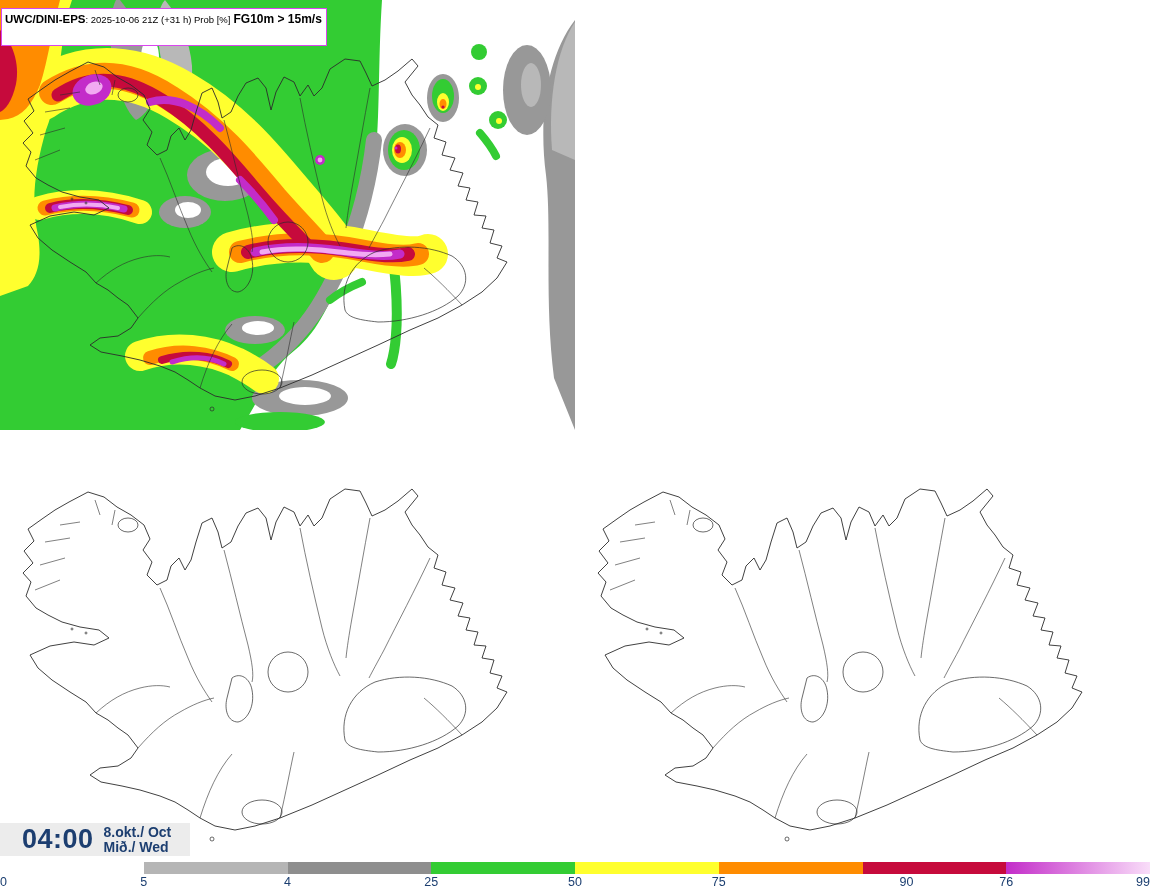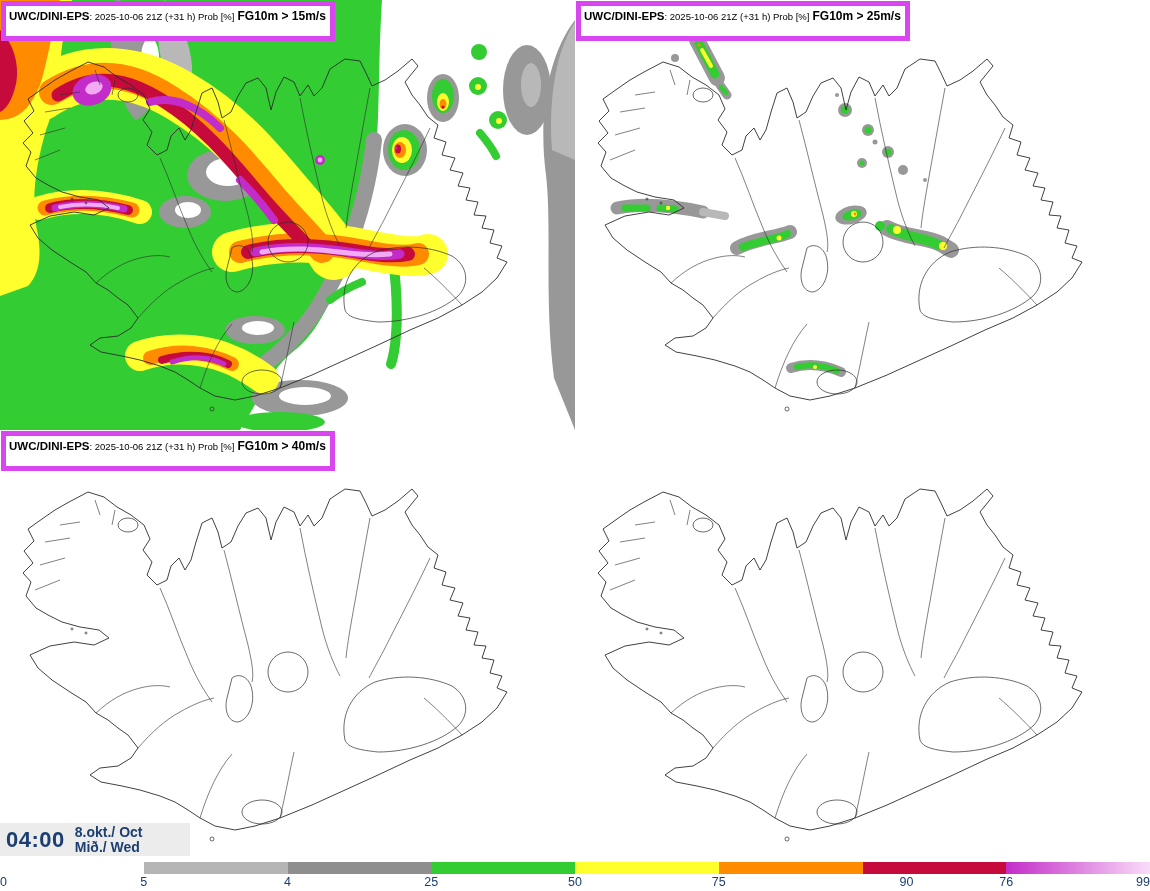--- a/index.html
+++ b/index.html
@@ -2,34 +2,34 @@
 <html><head>
 <meta charset="utf-8">
 <style>
   html,body{margin:0;padding:0;background:#fff;}
   body{width:1150px;height:891px;overflow:hidden;font-family:"Liberation Sans",sans-serif;}
   .app{position:relative;width:1150px;height:891px;background:#fff;}
   .panel{position:absolute;width:575px;height:430px;overflow:hidden;background:#fff;}
   .panel.p1{left:0;top:0;} .panel.p2{left:575px;top:0;}
   .panel.p3{left:0;top:430px;} .panel.p4{left:575px;top:430px;}
   .panel svg{position:absolute;left:0;top:0;}
-  .panel-title{position:absolute;left:1px;top:1px;background:#fff;border:5px solid #d946ef;
-    padding:1px 4px 12px 3px;white-space:nowrap;z-index:3;color:#000;line-height:15px;}
+  .panel-title{position:absolute;left:1px;top:8px;background:#fff;border:1px solid #d946ef;
+    padding:1px 4px 18px 3px;white-space:nowrap;z-index:3;color:#000;line-height:15px;}
   .t-src{font-weight:bold;font-size:11.5px;}
   .t-det{font-size:9.5px;}
   .t-thr{font-weight:bold;font-size:12px;margin-left:3px;}
   .footer{position:absolute;left:0;top:860px;width:1150px;height:31px;background:#fff;}
   .cbar-track{position:absolute;left:0;top:2px;width:1150px;height:31px;}
   .cbar-seg{position:absolute;top:0;height:12px;}
   .cbar-tick{position:absolute;top:13px;font-size:12.5px;color:#1b3e70;transform:translateX(-50%);}
   .cbar-tick.first{transform:none;}
   .cbar-tick.last{transform:translateX(-100%);}
   .timebox{position:absolute;left:0;top:823px;width:190px;height:33px;background:#ececec;
     display:flex;align-items:center;z-index:6;}
-  .time-big{font-size:22px;font-weight:bold;color:#1c3e70;margin-left:6px;letter-spacing:0.5px;text-align:right;}
+  .time-big{font-size:27px;font-weight:bold;color:#1c3e70;margin-left:22px;letter-spacing:0.5px;text-align:right;}
   .datebox{margin-left:10px;display:flex;flex-direction:column;justify-content:center;}
   .date-line{font-size:14px;font-weight:bold;color:#1c3e70;line-height:15px;}
 </style>
 </head>
 <body>
 
 <svg width="0" height="0" style="position:absolute" aria-hidden="true">
 <defs>
 
 <g id="iceland-base" stroke="#2b2b2b" stroke-width="0.9" fill="none" stroke-linejoin="round">
@@ -179,39 +179,25 @@
       <g>
           <use href="#field-15"></use>
         </g>
       <use href="#iceland-base"></use>
     </svg>
     <div class="panel-title">
       <span class="t-src">UWC/DINI-EPS</span><span class="t-det">: 2025-10-06 21Z (+31 h) Prob [%]</span><span class="t-thr">FG10m &gt; 15m/s</span>
     </div>
   </div>
 
-  <div class="panel p2">
-    <svg width="575" height="430" viewBox="0 0 575 430">
-      <g>
-          <use href="#field-25"></use>
-        </g>
-      <use href="#iceland-base"></use>
-    </svg>
-    <div class="panel-title">
-      <span class="t-src">UWC/DINI-EPS</span><span class="t-det">: 2025-10-06 21Z (+31 h) Prob [%]</span><span class="t-thr">FG10m &gt; 25m/s</span>
-    </div>
-  </div>
 
   <div class="panel p3">
     <svg width="575" height="430" viewBox="0 0 575 430">
       <use href="#iceland-base"></use>
     </svg>
-    <div class="panel-title">
-      <span class="t-src">UWC/DINI-EPS</span><span class="t-det">: 2025-10-06 21Z (+31 h) Prob [%]</span><span class="t-thr">FG10m &gt; 40m/s</span>
-    </div>
   </div>
 
   <div class="panel p4">
     <svg width="575" height="430" viewBox="0 0 575 430">
       <use href="#iceland-base"></use>
     </svg>
   </div>
 
   <div class="timebox">
     <span class="time-big">04:00</span>

